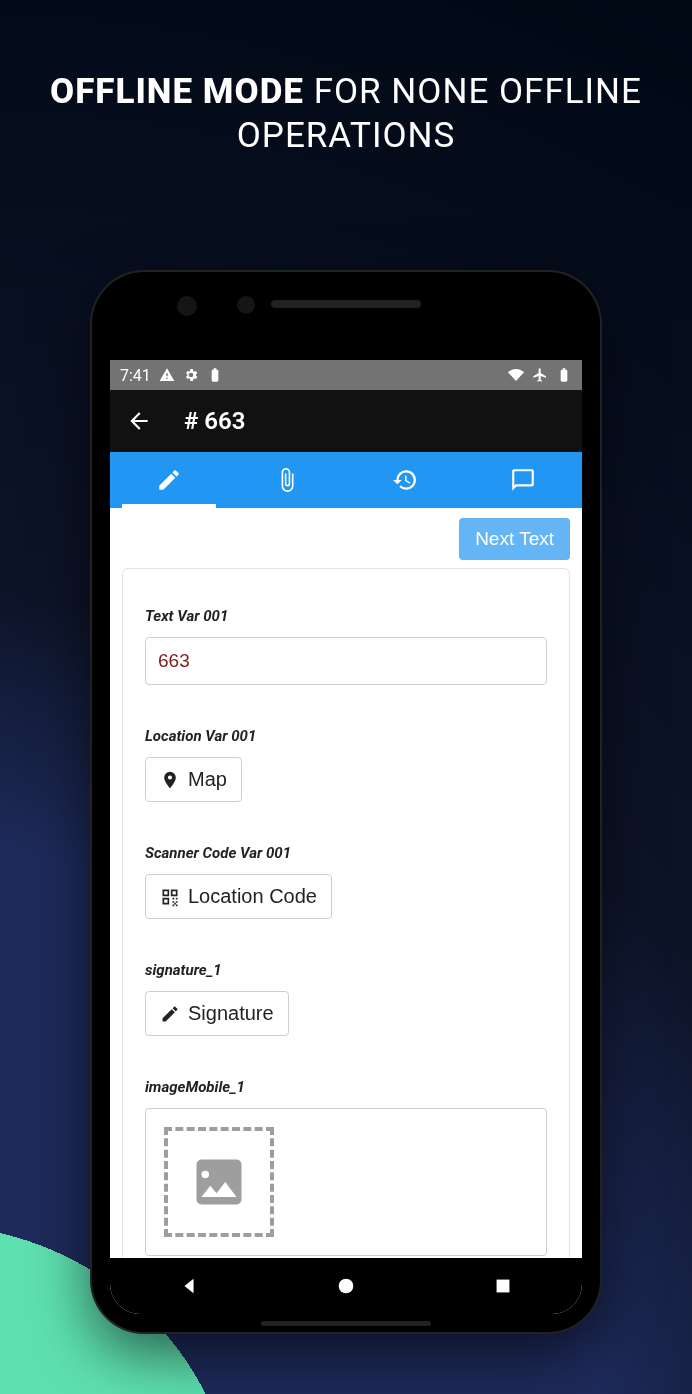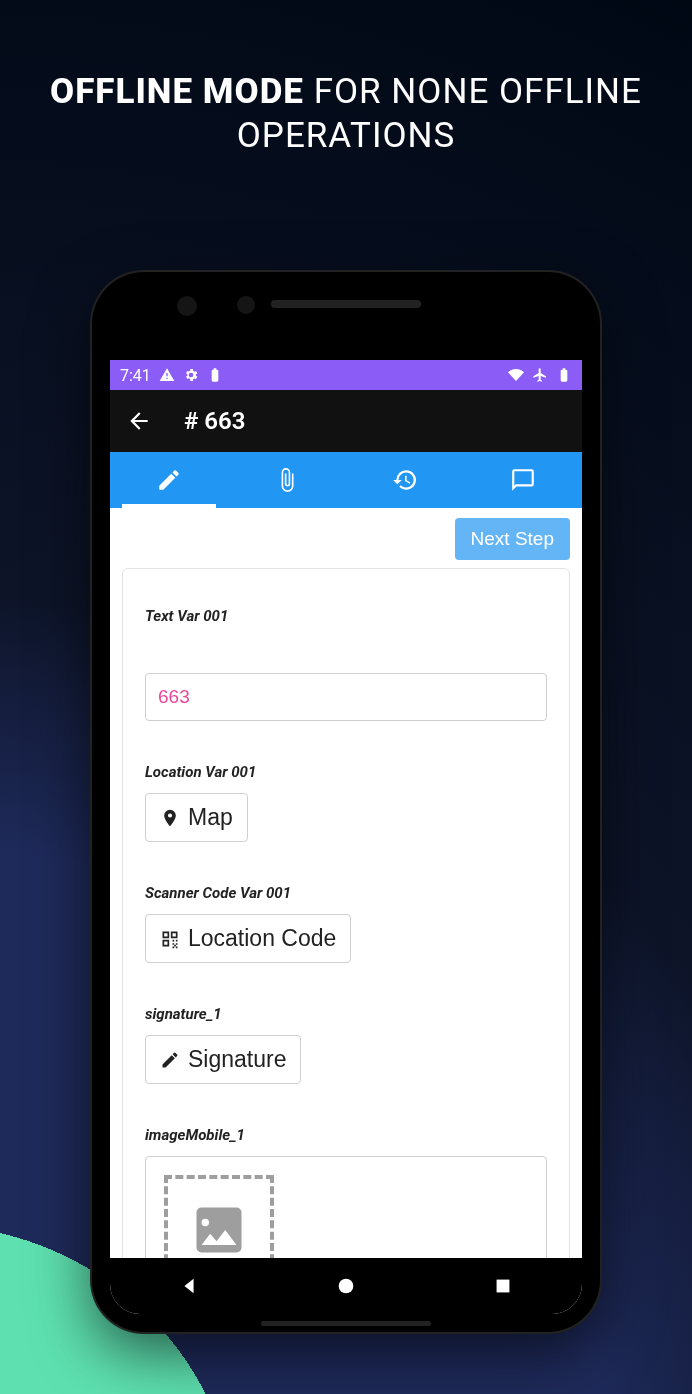--- a/index.html
+++ b/index.html
@@ -42,21 +42,21 @@
     position: absolute;
     left: 18px; right: 18px; top: 88px; bottom: 18px;
     background: #fff;
     border-radius: 0 0 30px 30px;
     overflow: hidden;
     display: flex; flex-direction: column;
   }
 
   
   .statusbar {
-    height: 30px; background: #8b5cf6; color: #fff;
+    height: 30px; background: #737373; color: #fff;
     display: flex; align-items: center; justify-content: space-between;
     padding: 0 10px; font-size: 16px;
   }
   .statusbar .left, .statusbar .right { display:flex; align-items:center; gap:8px; }
   .statusbar svg { width:16px; height:16px; fill:#fff; }
 
   
   .appheader {
     height: 62px; background: #111; color:#fff;
     display:flex; align-items:center; gap:32px; padding:0 16px;
@@ -69,22 +69,22 @@
   .tab { flex:1; display:flex; align-items:center; justify-content:center; position:relative; }
   .tab svg{width:26px;height:26px;fill:#fff;}
   .tab.active::after{content:"";position:absolute;left:10%;right:10%;bottom:0;height:4px;background:#fff;}
 
   
   .content { flex:1; background:#fff; overflow:hidden; position:relative; }
   .nextrow{ display:flex; justify-content:flex-end; padding:10px 12px 2px; }
   .btn-next{ background:#64b5f6; color:#fff; border:none; border-radius:4px; padding:10px 16px; font-size:19px; }
   .formcard{ margin:6px 12px 0; border:1px solid #e3e3e3; border-radius:6px; padding:18px 22px 10px; }
   .flabel{ font-size:15px; font-weight:700; color:#222; margin:20px 0 12px;font-style:italic; }
-  .finput{ width:100%; border:1px solid #cfcfcf; border-radius:4px; padding:12px 12px; font-size:19px; color:#ec4899; margin-bottom:22px; background:#fff;margin-top:36px; }
-  .btn-outline{ display:inline-flex; align-items:center; gap:8px; border:1px solid #cfcfcf; background:#fff; border-radius:4px; padding:10px 14px; font-size:23px; color:#222; margin-bottom:22px; }
+  .finput{ width:100%; border:1px solid #cfcfcf; border-radius:4px; padding:12px 12px; font-size:19px; color:#7f1d1d; margin-bottom:22px; background:#fff; }
+  .btn-outline{ display:inline-flex; align-items:center; gap:8px; border:1px solid #cfcfcf; background:#fff; border-radius:4px; padding:10px 14px; font-size:20px; color:#222; margin-bottom:22px; }
   .btn-outline svg{width:20px;height:20px;fill:#222;}
   .imgzone{ border:1px solid #cfcfcf; border-radius:4px; padding:18px; margin-top:6px; }
   .imgph{ width:110px; height:110px; border:4px dashed #9e9e9e; display:flex; align-items:center; justify-content:center; }
   .imgph svg{width:60px;height:60px;fill:#9e9e9e;}
 
   
   .navbar{ height:56px; background:#000; display:flex; align-items:center; justify-content:space-around; }
   .navbar svg{width:22px;height:22px;fill:#fff;}
   .gesture{ position:absolute; bottom:6px; left:50%; transform:translateX(-50%); width:170px; height:5px; background:#222; border-radius:3px; }
 </style>
@@ -154,21 +154,21 @@
       </div>
       <div class="tab">
         <svg viewBox="0 0 24 24">
             <path d="M20 2H4a2 2 0 00-2 2v18l4-4h14a2 2 0 002-2V4a2 2 0 00-2-2zm0 14H5.2L4 17.2V4h16v12z"></path>
           </svg>
       </div>
     </div>
 
     <div class="content">
       <div class="nextrow">
-        <button class="btn-next">Next Step</button>
+        <button class="btn-next">Next Text</button>
       </div>
       <div class="formcard">
 
         <div class="flabel">Text Var 001</div>
         <input class="finput" value="663" style="">
 
         <div class="flabel">Location Var 001</div>
         <button class="btn-outline">
           <svg viewBox="0 0 24 24">
               <path d="M12 2a7 7 0 00-7 7c0 5.25 7 13 7 13s7-7.75 7-13a7 7 0 00-7-7zm0 9.5A2.5 2.5 0 1114.5 9 2.5 2.5 0 0112 11.5z"></path>

